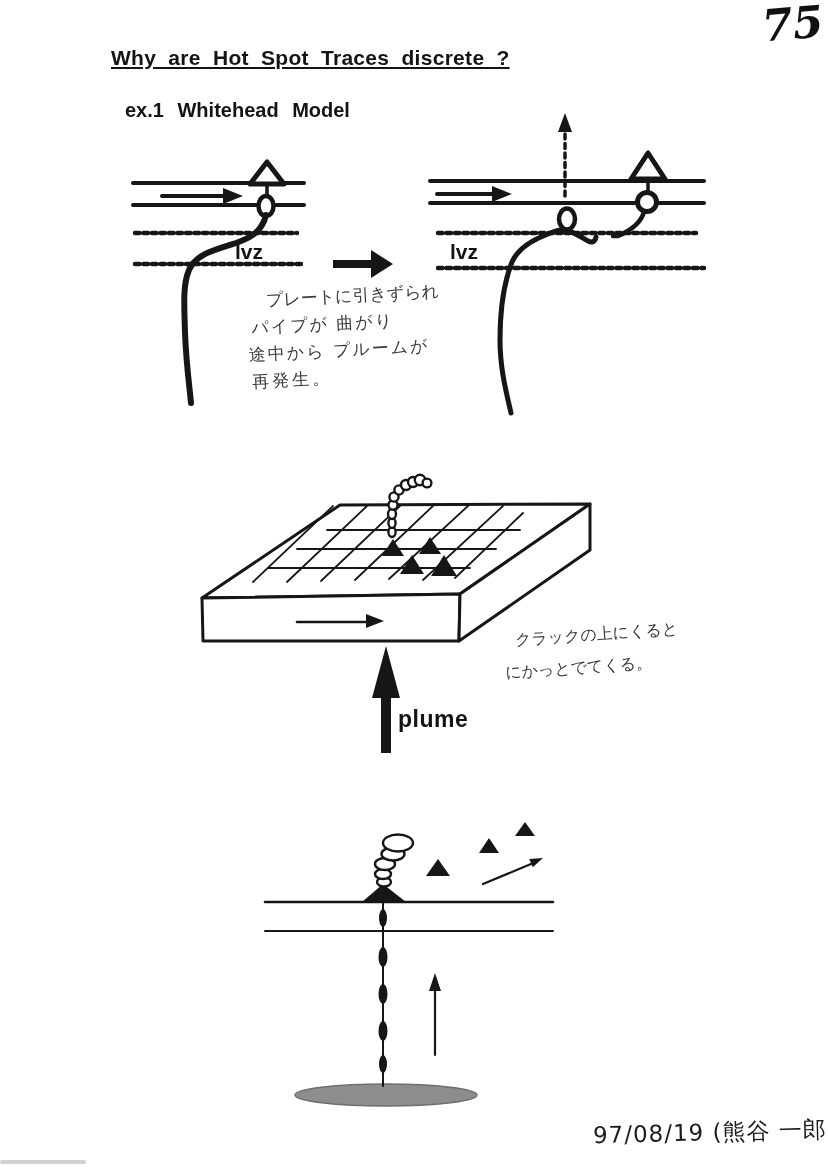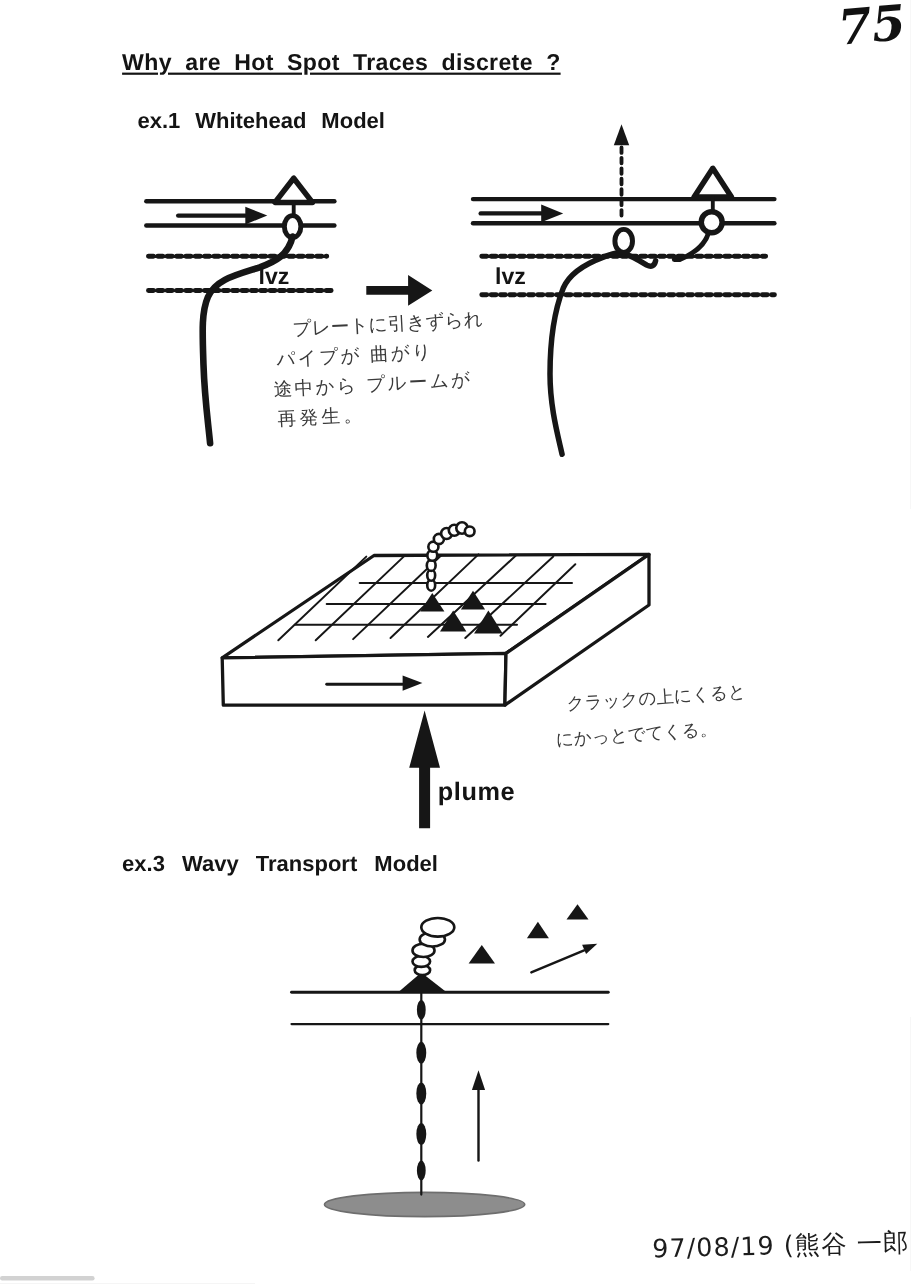--- a/index.html
+++ b/index.html
@@ -143,21 +143,20 @@
     <polygon class="fill" points="381,753 381,698 372,698 386,646 400,698 391,698 391,753"></polygon>
   </svg>
 
   <span class="abs printed plume-label">plume</span>
 
   <div class="abs hw note2">
     <span class="note-line l0">クラックの上にくると</span>
     <span class="note-line l1">にかっとでてくる。</span>
   </div>
 
-  <span class="abs printed h-ex3">ex.3 Wavy Transport Model</span>
 
   <svg class="abs" style="left:250px; top:816px;" width="320" height="300" viewBox="250 816 320 300">
     <ellipse cx="386" cy="1095" rx="91" ry="11" fill="#8d8d8d" stroke="#6e6e6e" stroke-width="1.5"></ellipse>
     <path class="ink" stroke-width="2" d="M383,902 V1086"></path>
     <g>
       <ellipse class="fill" cx="383" cy="918" rx="4" ry="9"></ellipse>
       <ellipse class="fill" cx="383" cy="957" rx="4.5" ry="10"></ellipse>
       <ellipse class="fill" cx="383" cy="994" rx="4.5" ry="10"></ellipse>
       <ellipse class="fill" cx="383" cy="1031" rx="4.5" ry="10"></ellipse>
       <ellipse class="fill" cx="383" cy="1064" rx="4" ry="9"></ellipse>

